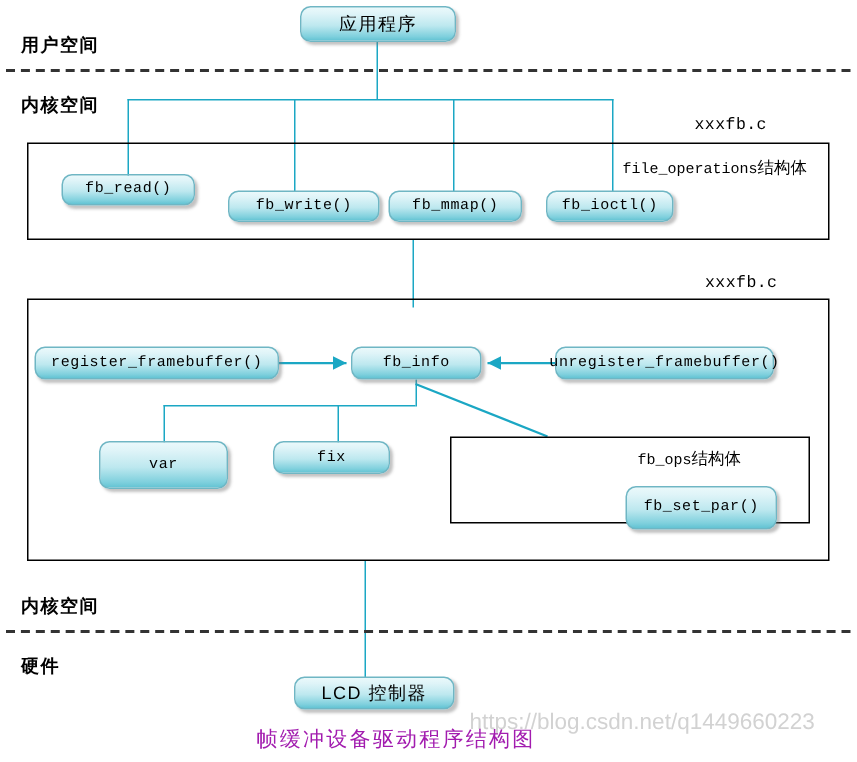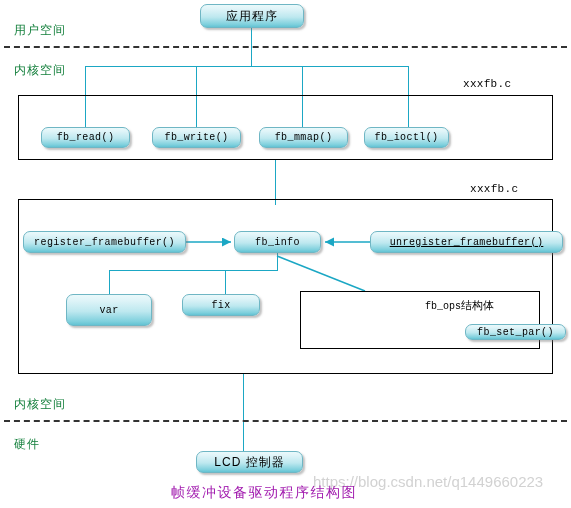--- a/index.html
+++ b/index.html
@@ -74,22 +74,22 @@
     z-index: 5;
   }
   .label-mixed .cjkpart {
     font-family: "Liberation Sans", sans-serif;
     font-size: 11px;
   }
   .zone-label {
     position: absolute;
     font-family: "Liberation Sans", sans-serif;
     font-size: 12px;
-    font-weight: normal;
-    color: #15803d;
+    font-weight: bold;
+    color: #000000;
     white-space: nowrap;
     letter-spacing: 1px;
     z-index: 5;
   }
   .caption {
     position: absolute;
     font-family: "Liberation Sans", sans-serif;
     font-size: 14px;
     color: #a21caf;
     white-space: nowrap;
@@ -164,48 +164,51 @@
   <div class="zone-label" style="left:14px; top:62px;">内核空间</div>
 
   <div class="hline" style="left:85px; top:66px; width:324px;"></div>
   <div class="vline" style="left:85px; top:66px; height:62px;"></div>
   <div class="vline" style="left:196px; top:66px; height:62px;"></div>
   <div class="vline" style="left:302px; top:66px; height:62px;"></div>
   <div class="vline" style="left:408px; top:66px; height:62px;"></div>
 
   <div class="label-mono" style="left:463px; top:78px;">xxxfb.c</div>
   <div class="container-box" style="left:18px; top:95px; width:535px; height:65px;"></div>
-
-  <div class="node" style="left:41px; top:127px; width:89px; height:21px;">fb_read()</div>
-  <div class="node" style="left:152px; top:127px; width:89px; height:21px;">fb_write()</div>
+  <div class="label-mixed" style="left:415px; top:104px;">
+    <span>file_operations</span><span class="cjkpart">结构体</span>
+  </div>
+
+  <div class="node" style="left:41px; top:116px; width:89px; height:21px;">fb_read()</div>
+  <div class="node" style="left:152px; top:127px; width:101px; height:21px;">fb_write()</div>
   <div class="node" style="left:259px; top:127px; width:89px; height:21px;">fb_mmap()</div>
   <div class="node" style="left:364px; top:127px; width:85px; height:21px;">fb_ioctl()</div>
 
   <div class="vline" style="left:275px; top:160px; height:45px;"></div>
 
   <div class="label-mono" style="left:470px; top:183px;">xxxfb.c</div>
   <div class="container-box" style="left:18px; top:199px; width:535px; height:175px;"></div>
 
   <div class="node" style="left:23px; top:231px; width:163px; height:22px;">register_framebuffer()</div>
   <div class="node" style="left:234px; top:231px; width:87px; height:22px;">fb_info</div>
-  <div class="node" style="left:370px; top:231px; width:193px; height:22px;text-decoration:underline;">unregister_framebuffer()</div>
+  <div class="node" style="left:370px; top:231px; width:146px; height:22px;">unregister_framebuffer()</div>
 
   <div class="vline" style="left:277px; top:253px; height:18px;"></div>
   <div class="hline" style="left:109px; top:270px; width:168px;"></div>
   <div class="vline" style="left:109px; top:270px; height:25px;"></div>
   <div class="vline" style="left:225px; top:270px; height:25px;"></div>
 
   <div class="node" style="left:66px; top:294px; width:86px; height:32px;">var</div>
   <div class="node" style="left:182px; top:294px; width:78px; height:22px;">fix</div>
 
   <div class="inner-box" style="left:300px; top:291px; width:240px; height:58px;"></div>
   <div class="label-mixed" style="left:425px; top:298px;">
     <span>fb_ops</span><span class="cjkpart">结构体</span>
   </div>
-  <div class="node" style="left:417px; top:324px; width:101px; height:16px;margin-left:48px;">fb_set_par()</div>
+  <div class="node" style="left:417px; top:324px; width:101px; height:29px;">fb_set_par()</div>
 
   <div class="vline" style="left:243px; top:374px; height:80px;"></div>
 
   <div class="zone-label" style="left:14px; top:396px;">内核空间</div>
   <div class="dashed-sep" style="left:4px; top:420px; width:563px;"></div>
   <div class="zone-label" style="left:14px; top:436px;">硬件</div>
 
   <div class="node cjk" style="left:196px; top:451px; width:107px; height:22px;">LCD 控制器</div>
 
   <div class="watermark" style="left:313px; top:473px;">https://blog.csdn.net/q1449660223</div>

